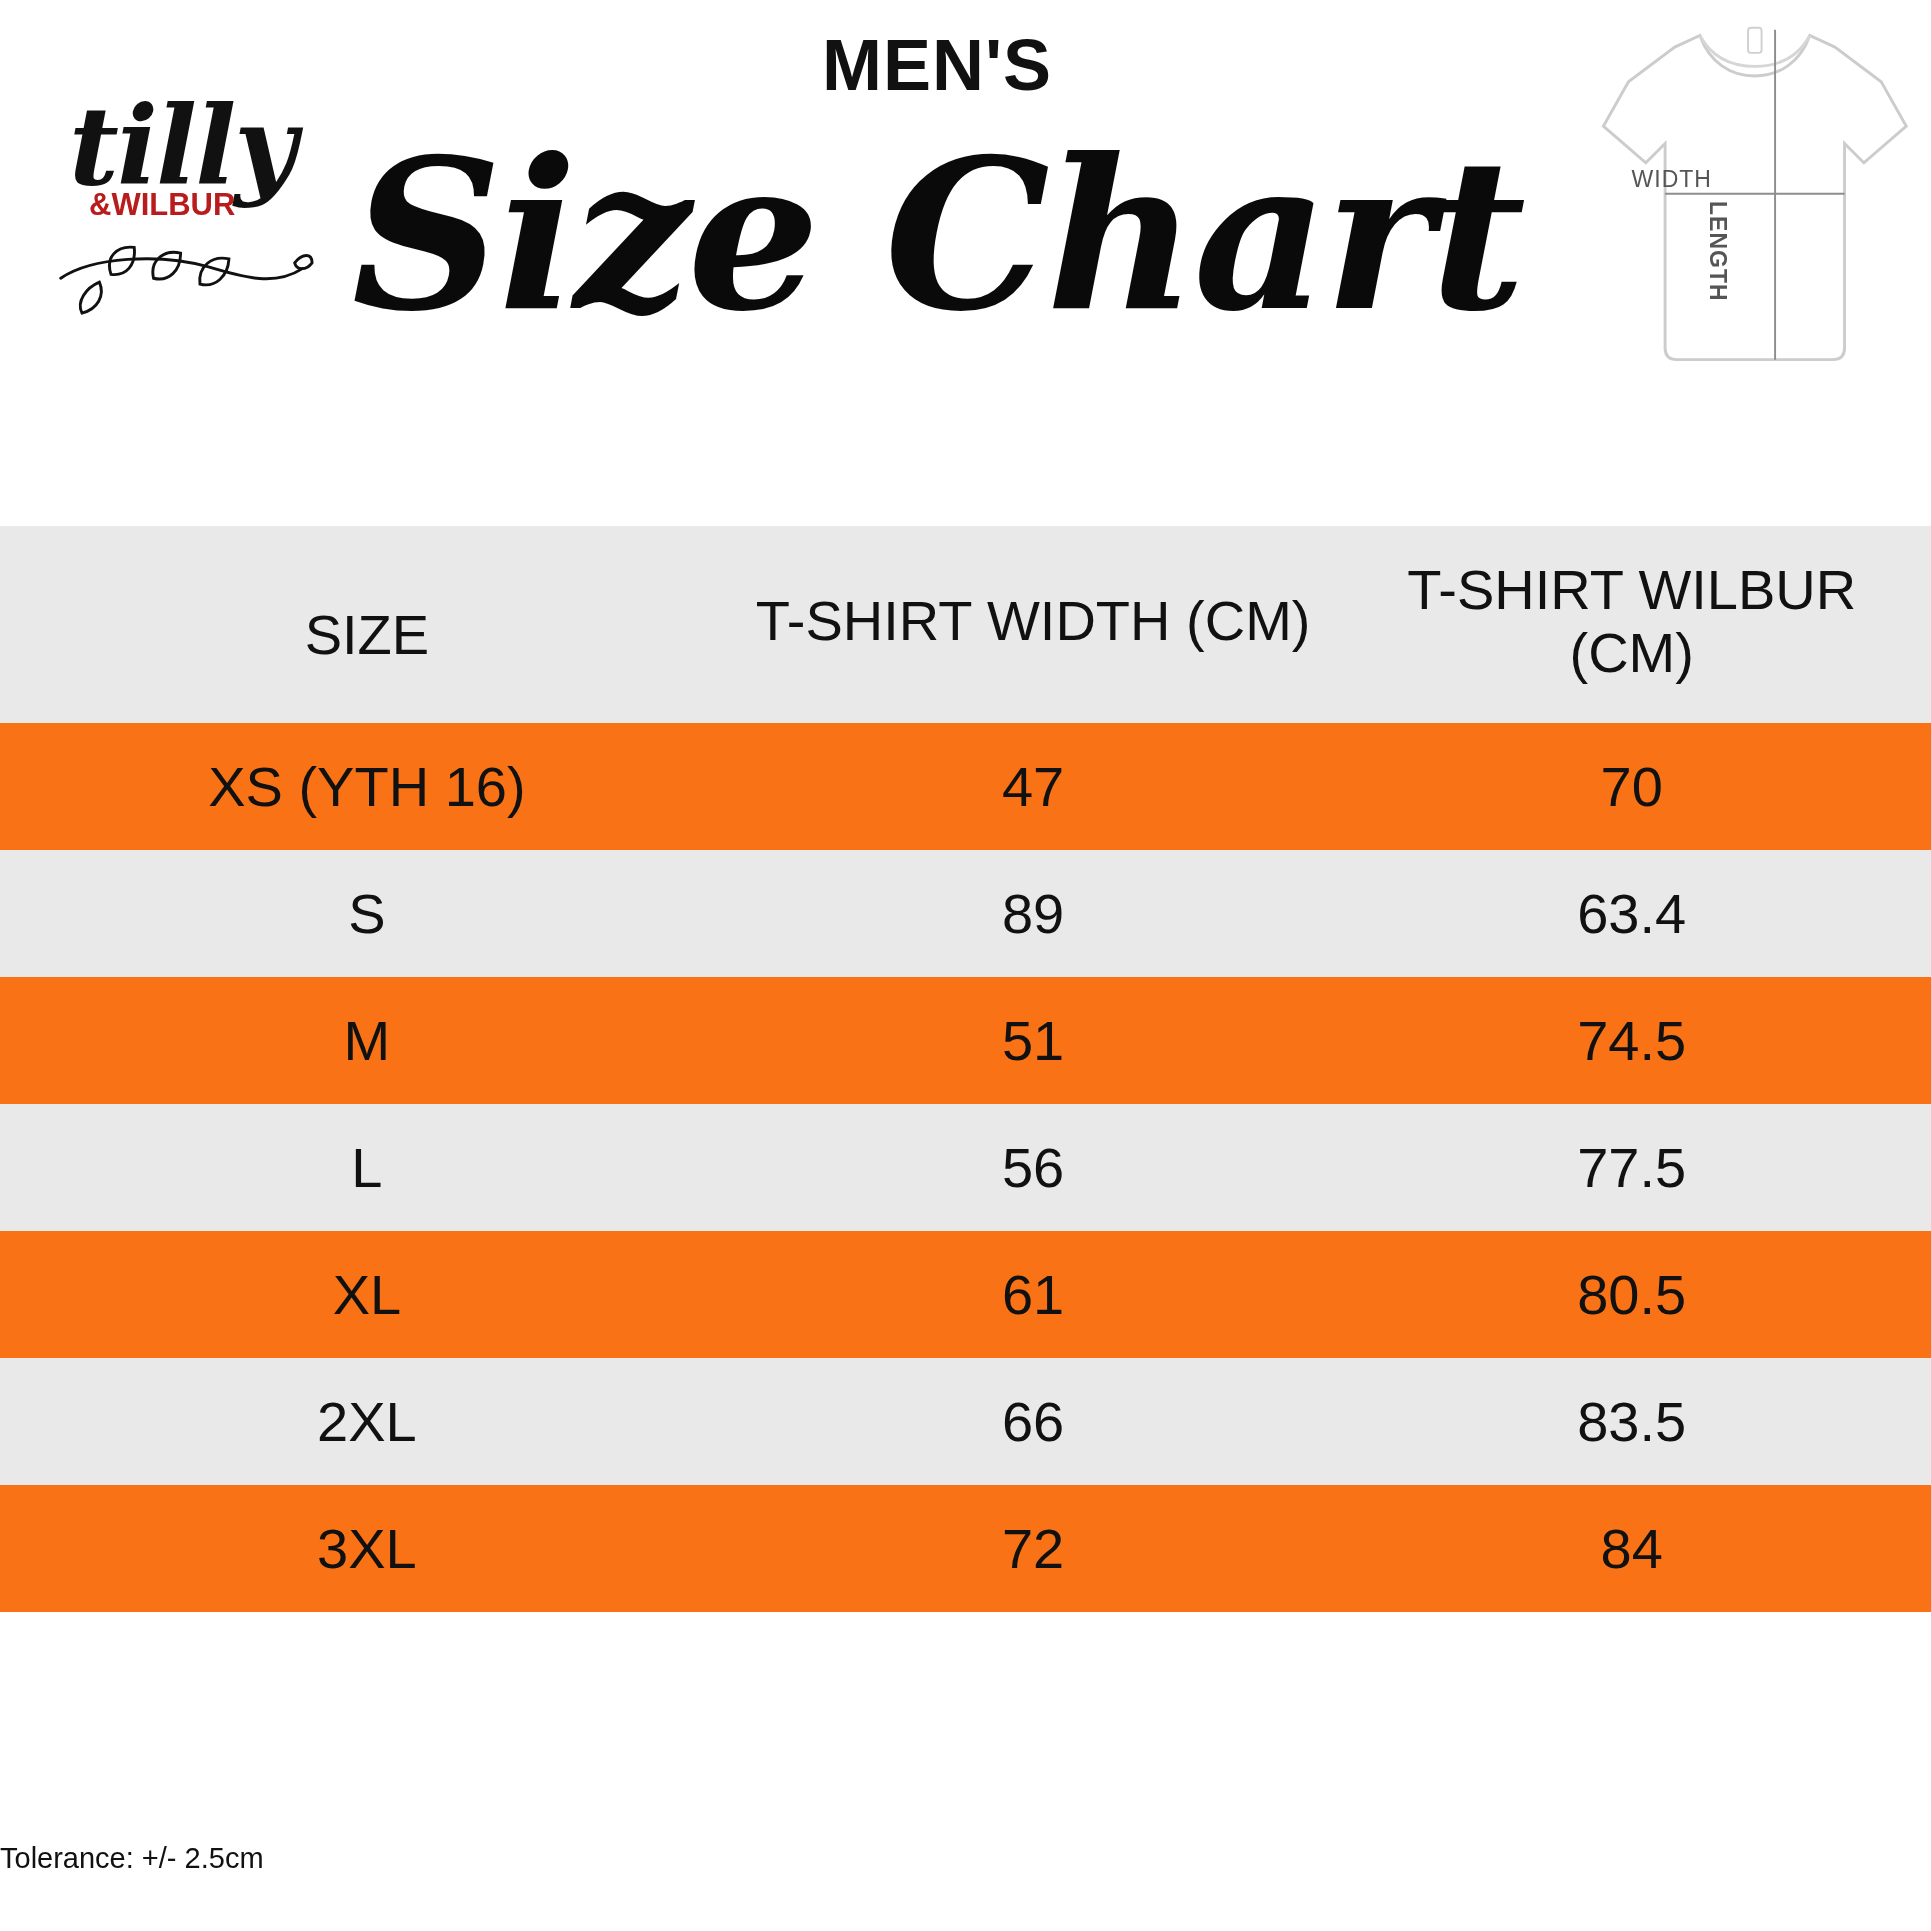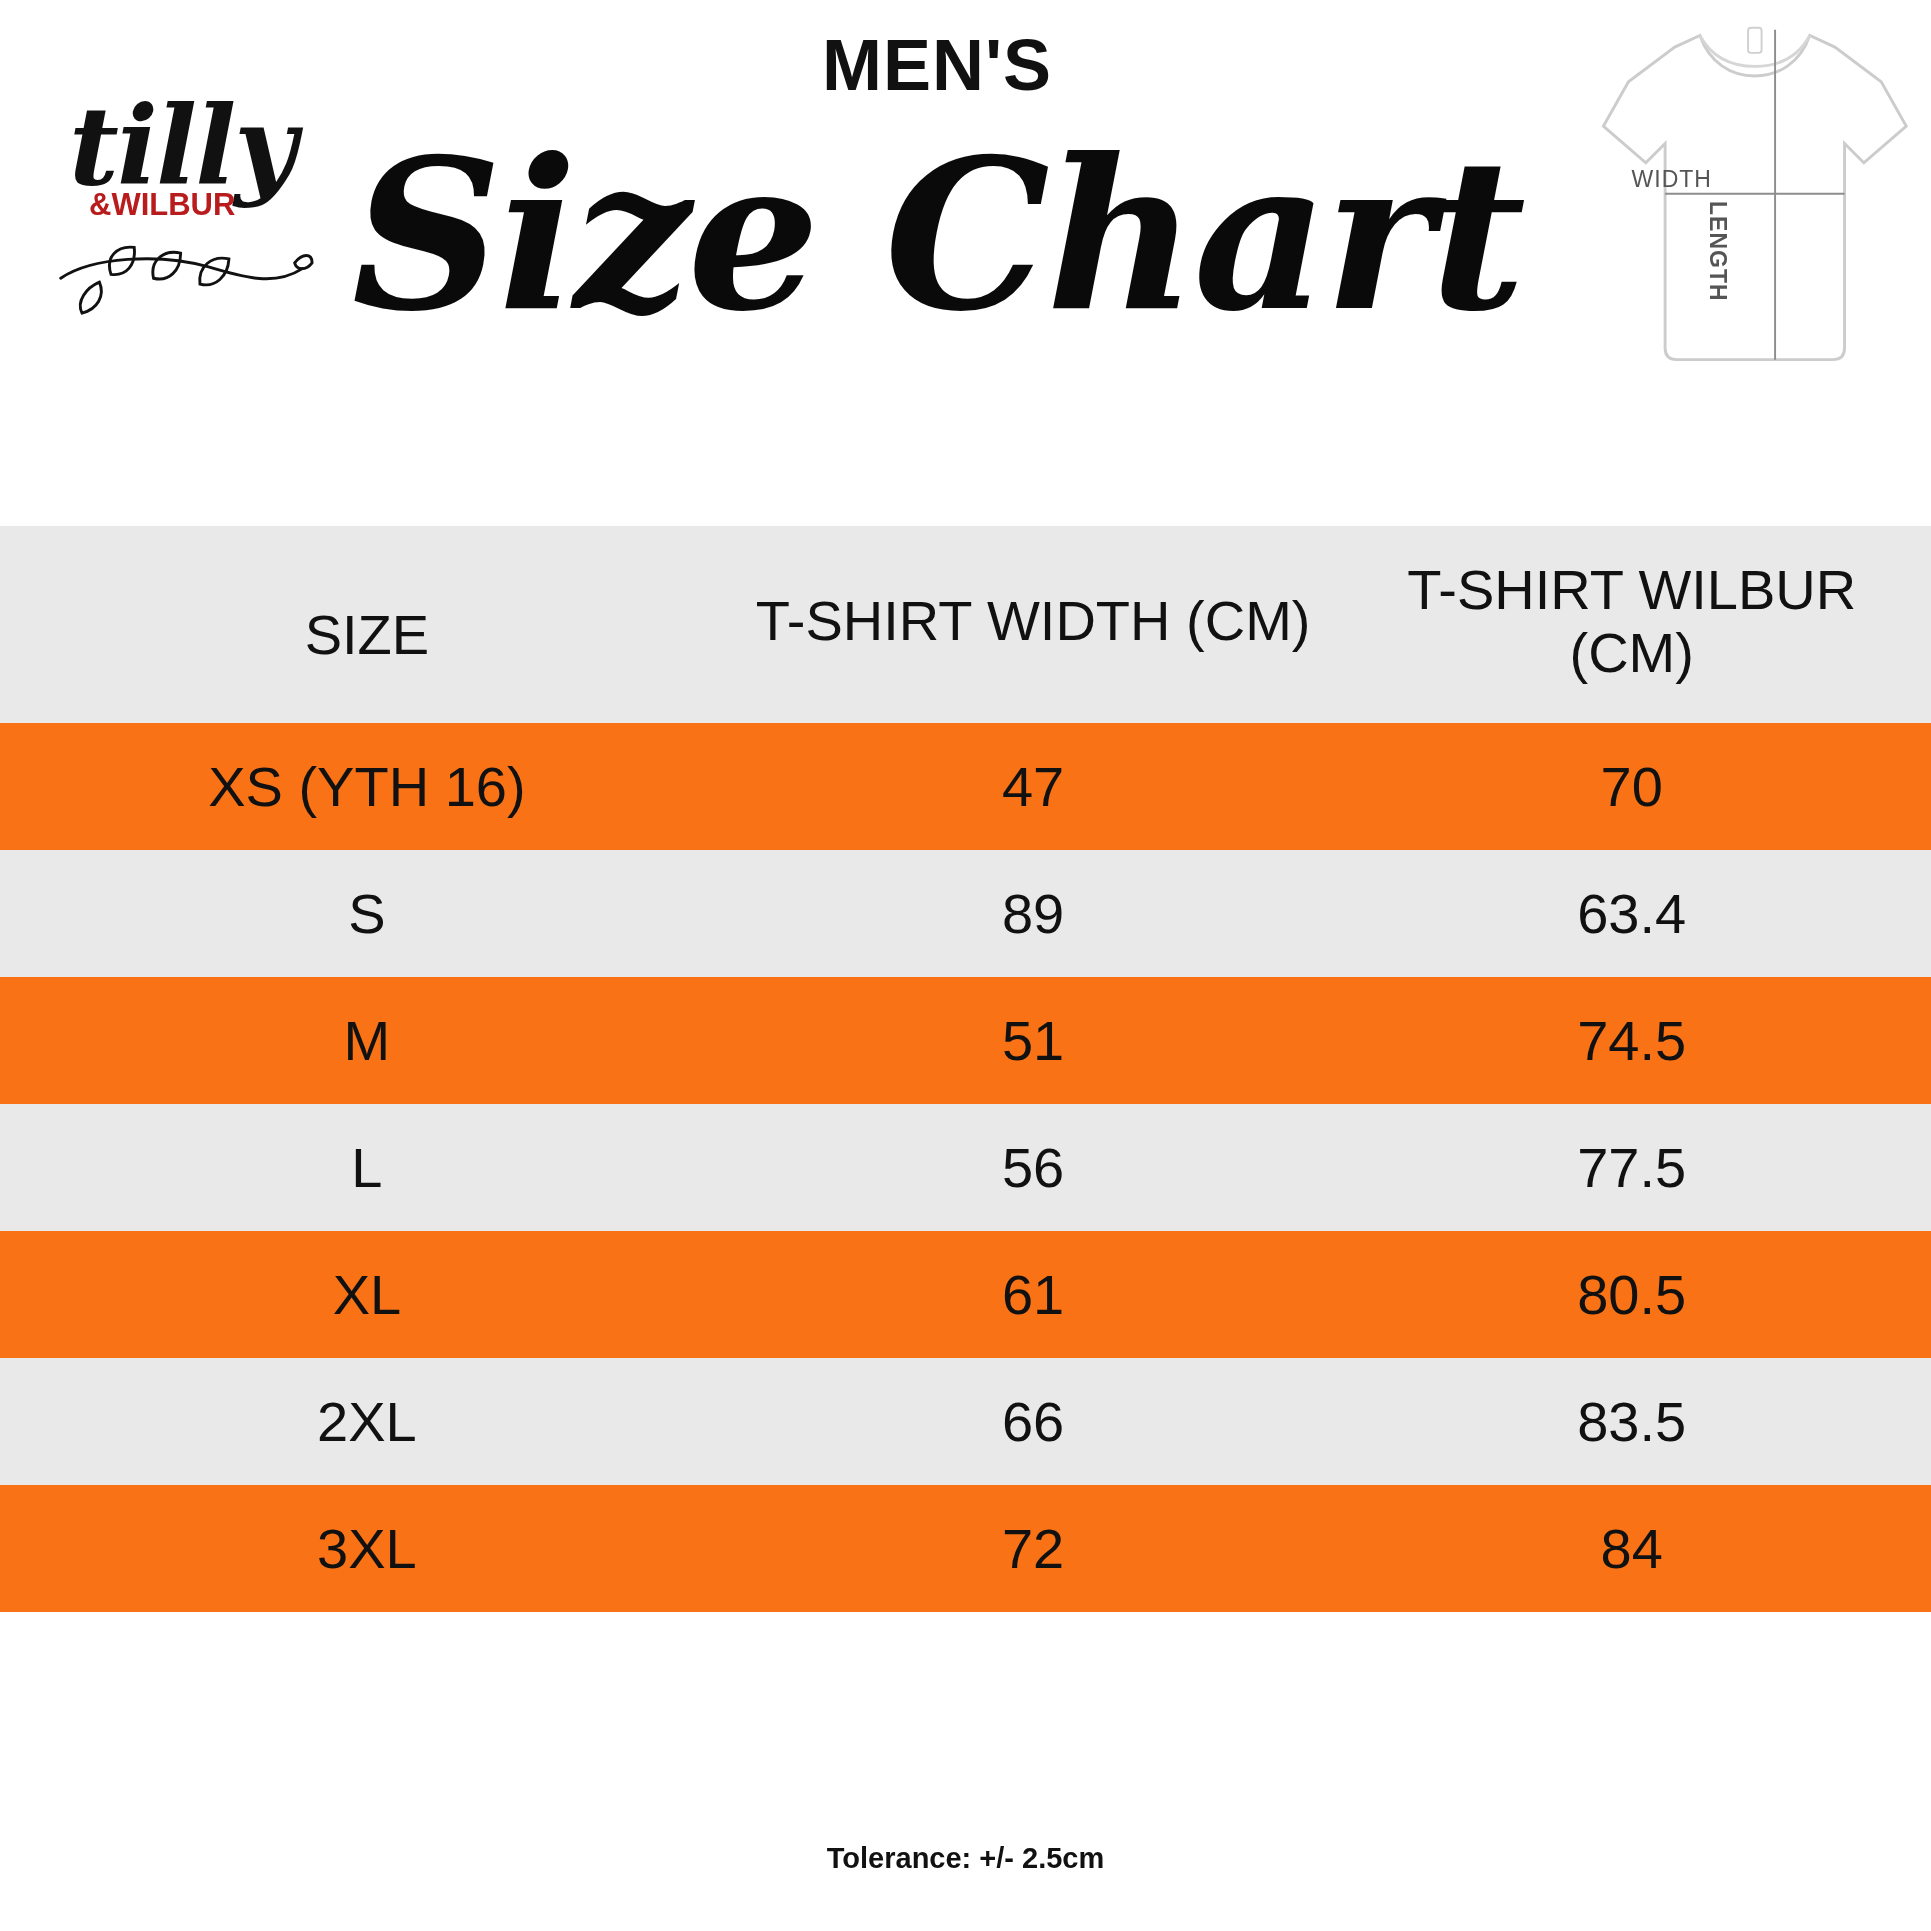--- a/index.html
+++ b/index.html
@@ -146,23 +146,23 @@
   }
   table.size-table tbody tr.plain td {
     background: #f97316;
   }
 
   .footer {
     position: absolute;
     left: 0;
     bottom: 56px;
     width: 100%;
-    text-align: center;
+    text-align: left;
     font-size: 29px;
-    font-weight: bold;
+    font-weight: normal;
     color: #111;
   }
 </style>
 </head>
 <body>
 
 <div class="page">
 
   <div class="header">
 

